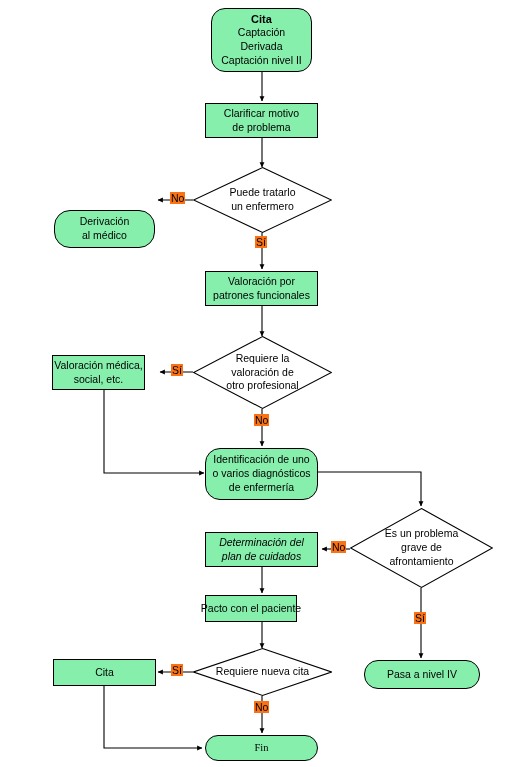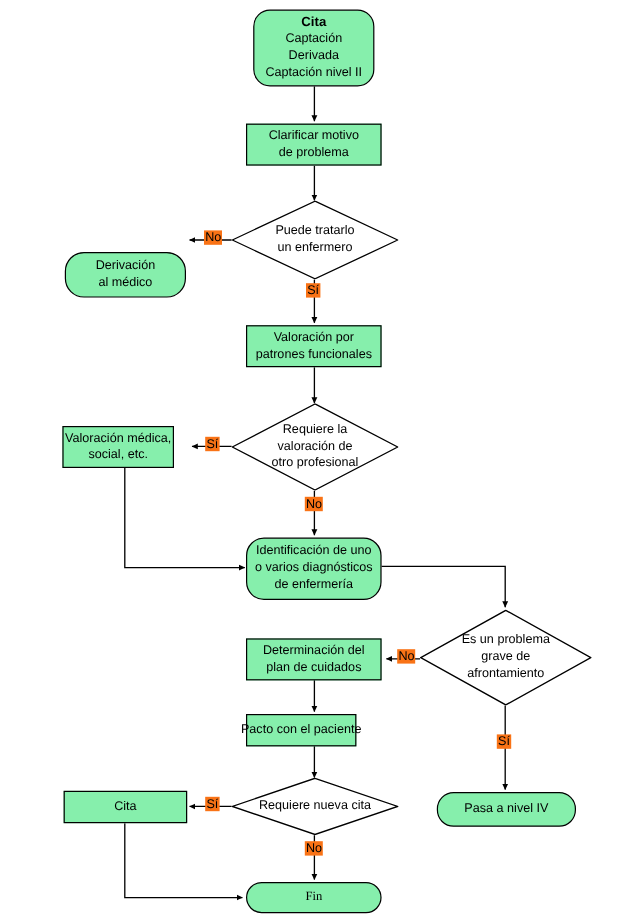--- a/index.html
+++ b/index.html
@@ -185,21 +185,21 @@
     <svg class="dia-shape" viewBox="0 0 143 80" preserveAspectRatio="none">
       <polygon points="71.5,0.6 142.4,40 71.5,79.4 0.6,40" fill="#ffffff" stroke="#000000" stroke-width="1.1"></polygon>
     </svg>
     <div class="dia-text">
       <span class="node-line">Es un problema</span>
       <span class="node-line">grave de</span>
       <span class="node-line">afrontamiento</span>
     </div>
   </div>
 
-  <div class="node process" style="left:205px; top:532px; width:113px; height:35px;">
+  <div class="node process" style="left:205px; top:532px; width:113px; height:35px;font-style:italic;">
     <span class="node-line">Determinación del</span>
     <span class="node-line">plan de cuidados</span>
   </div>
 
   <div class="node process" style="left:205px; top:595px; width:92px; height:27px;">
     <span class="node-line">Pacto con el paciente</span>
   </div>
 
   <div class="node terminal" style="left:364px; top:660px; width:116px; height:29px; border-radius:14px;">
     <span class="node-line">Pasa a nivel IV</span>

